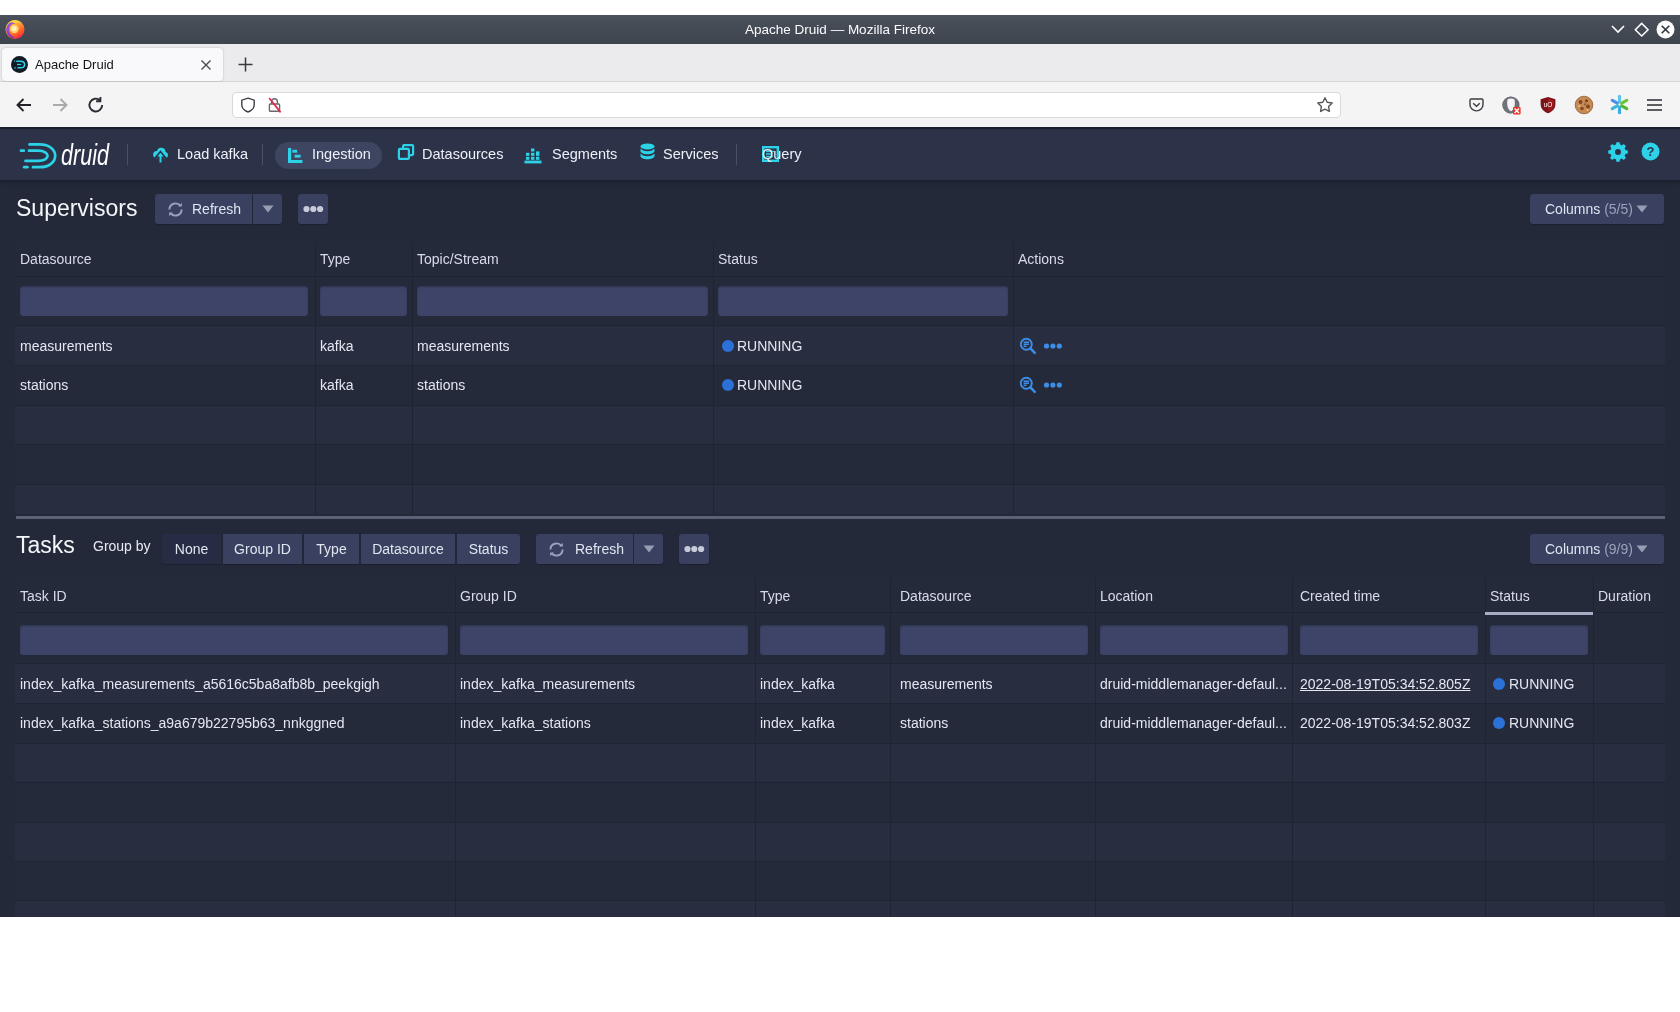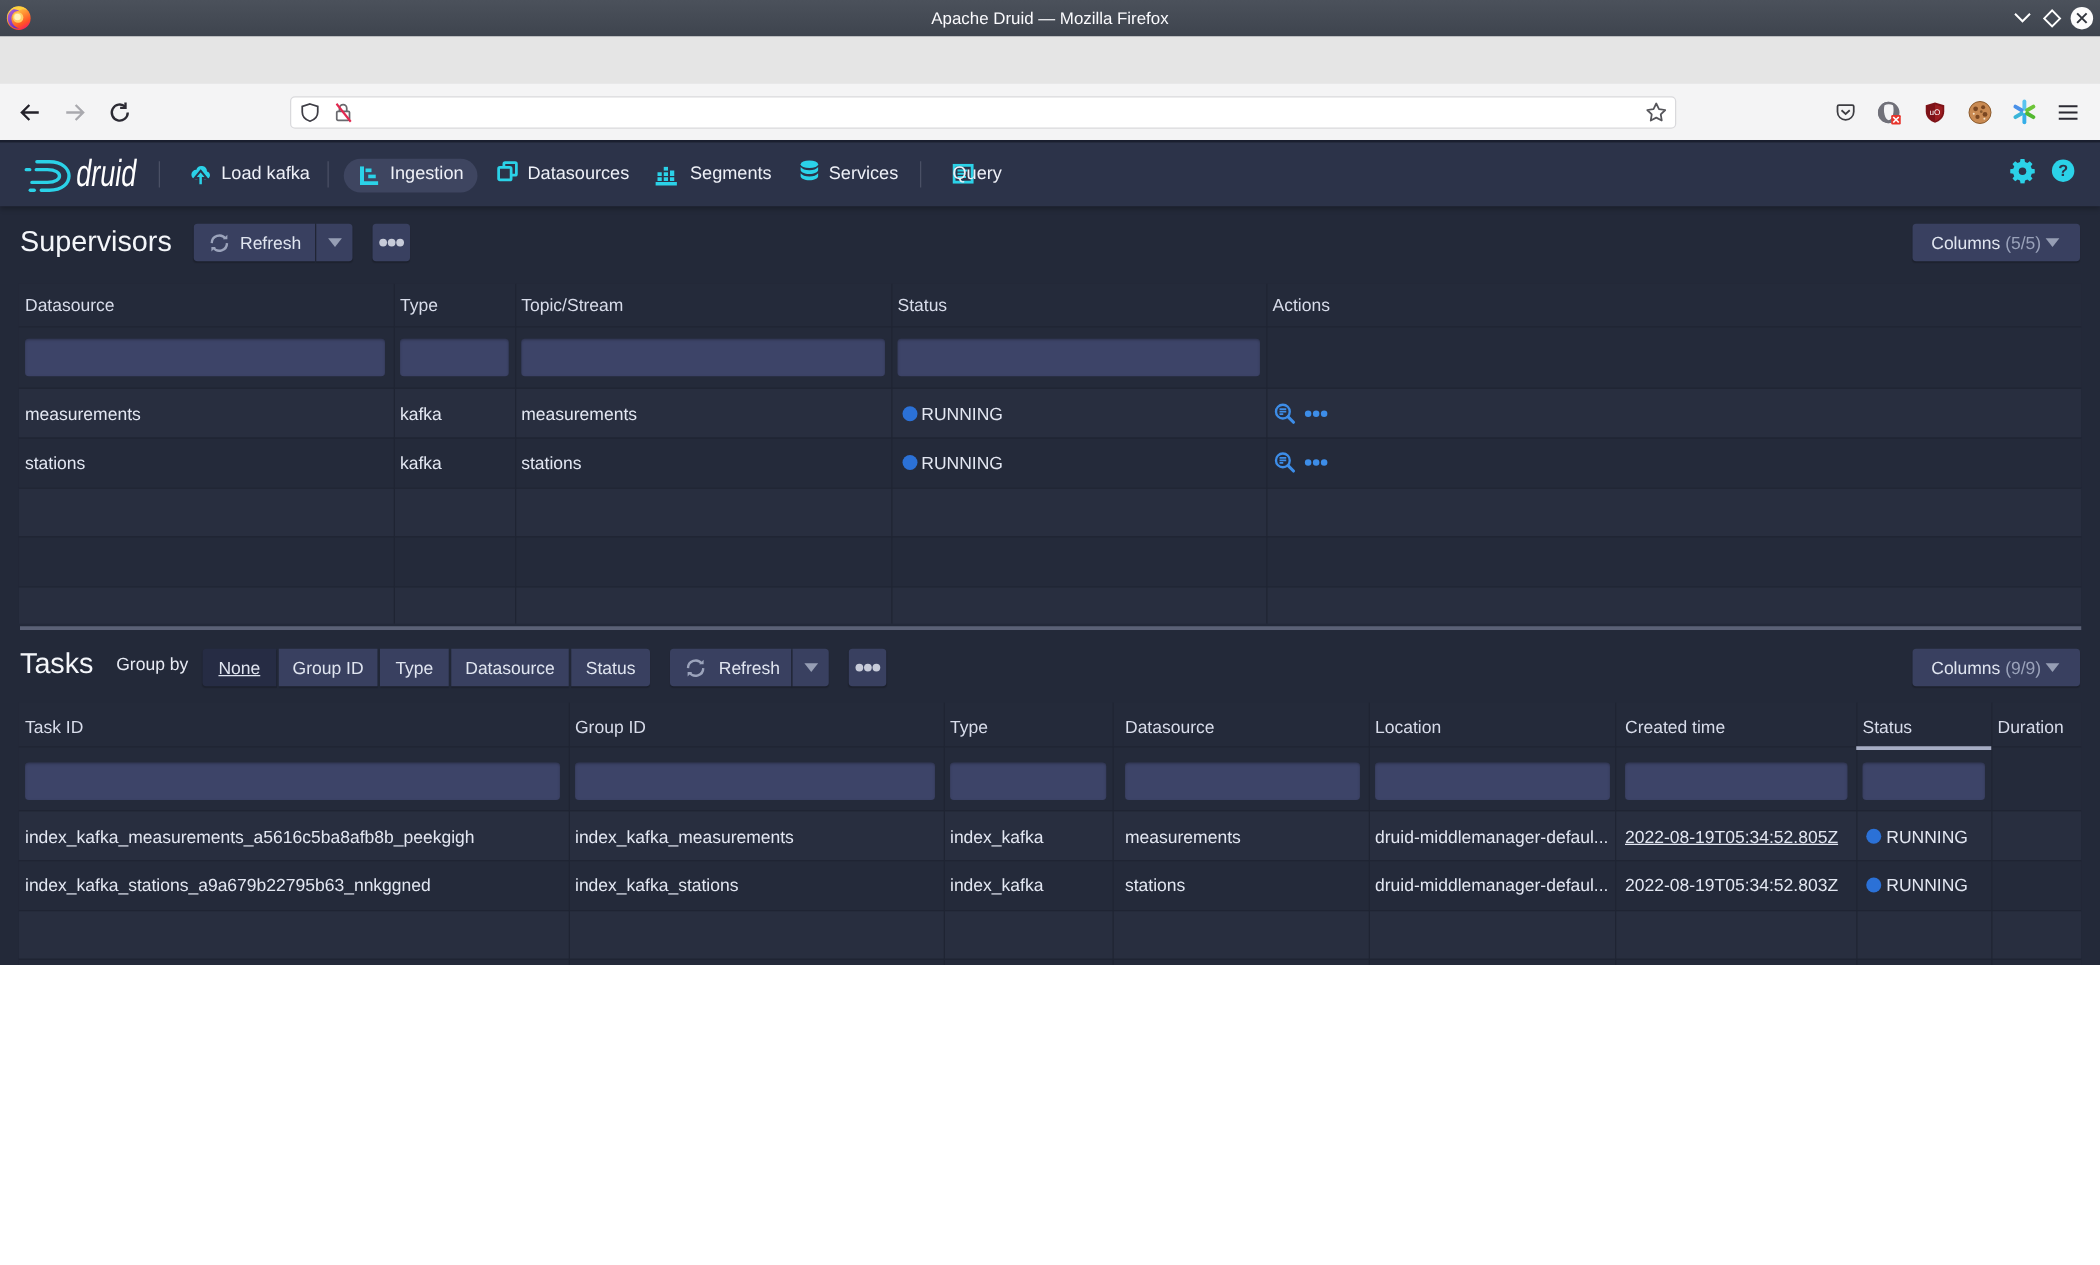--- a/index.html
+++ b/index.html
@@ -1,17 +1,17 @@
 <!DOCTYPE html>
 <html><head>
 <meta charset="utf-8">
 <style>
 html,body{margin:0;padding:0;}
 body{font-family:"Liberation Sans",sans-serif;-webkit-font-smoothing:antialiased;}
-#root{position:relative;width:1680px;height:772px;overflow:hidden;background:#e5e5e5;}
+#root{position:relative;width:1680px;height:902px;overflow:hidden;background:#5eead4;margin-top:15px;}
 .abs{position:absolute;}
 
 #titlebar{position:absolute;left:0;top:0;width:1680px;height:29px;
   background:linear-gradient(#4b515b,#3e444e);}
 #titlebar .title{position:absolute;left:0;right:0;top:0;height:29px;line-height:29px;
   text-align:center;color:#fbfbfe;font-size:13.5px;}
 #tabbar{position:absolute;left:0;top:29px;width:1680px;height:38px;background:#ebebee;border-bottom:1px solid #d6d6da;box-sizing:border-box;}
 #tab{position:absolute;left:2px;top:4px;width:221px;height:33px;background:#f9f9fb;
   border-radius:4px;box-shadow:0 0 2px rgba(0,0,0,0.25);}
 #tab .t{position:absolute;left:33px;top:0;height:33px;line-height:33px;font-size:13px;color:#15141a;}
@@ -71,20 +71,39 @@
  </svg>
  <svg class="abs" style="left:1634px;top:7px" width="16" height="16" viewBox="0 0 16 16">
    <rect x="3.2" y="3.2" width="9" height="9" fill="none" stroke="#ffffff" stroke-width="1.5" transform="rotate(45 7.7 7.7)"></rect>
  </svg>
  <svg class="abs" style="left:1656px;top:5px" width="19" height="19" viewBox="0 0 19 19">
    <circle cx="9.5" cy="9.5" r="9" fill="#fcfcfc"></circle>
    <path d="M5.7 5.7 L13.3 13.3 M13.3 5.7 L5.7 13.3" stroke="#30343c" stroke-width="1.6"></path>
  </svg>
 </div>
 
+<div id="tabbar">
+ <div id="tab">
+  <svg class="abs" style="left:9px;top:8px" width="17" height="17" viewBox="0 0 17 17">
+   <circle cx="8.5" cy="8.5" r="8.5" fill="#121a24"></circle>
+   <g stroke="#2cd3e8" fill="none">
+    <path d="M5.2 5.2 H9.5 C12.6 5.2 13.6 7.2 13.6 8.5 C13.6 9.8 12.6 11.8 9.5 11.8 H6.5" stroke-width="1.5"></path>
+    <path d="M6 8.5 H10.2" stroke-width="1.3"></path>
+    <path d="M3.2 5.2 H4.2 M3.4 11.8 H4.8" stroke-width="1.3"></path>
+   </g>
+  </svg>
+  <div class="t">Apache Druid</div>
+  <svg class="abs" style="left:196px;top:9px" width="16" height="16" viewBox="0 0 16 16">
+   <path d="M3.5 3.5 L12.5 12.5 M12.5 3.5 L3.5 12.5" stroke="#4a4a50" stroke-width="1.4"></path>
+  </svg>
+ </div>
+ <svg class="abs" style="left:237px;top:12px" width="17" height="17" viewBox="0 0 17 17">
+  <path d="M8.5 1.5 V15.5 M1.5 8.5 H15.5" stroke="#39393e" stroke-width="1.5"></path>
+ </svg>
+</div>
 
 <div id="toolbar"></div>
 <svg class="abs" style="left:15px;top:81px" width="18" height="18" viewBox="0 0 18 18">
  <path d="M16 9 H2.5 M8.5 3 L2.5 9 L8.5 15" fill="none" stroke="#23222a" stroke-width="1.9"></path>
 </svg>
 <svg class="abs" style="left:51px;top:81px" width="18" height="18" viewBox="0 0 18 18">
  <path d="M2 9 H15.5 M9.5 3 L15.5 9 L9.5 15" fill="none" stroke="#a9a9ae" stroke-width="1.9"></path>
 </svg>
 <svg class="abs" style="left:87px;top:81px" width="18" height="18" viewBox="0 0 18 18">
  <path d="M15.2 9 A6.4 6.4 0 1 1 13.2 4.4" fill="none" stroke="#2b2a33" stroke-width="1.9"></path>
@@ -323,21 +342,21 @@
 </div>
 <div class="abs" style="left:16px;top:389px;width:1649px;height:3px;background:#5b6176;"></div>
 
 <div class="h3" style="left:16px;top:405px;">Tasks</div>
 <div class="navtext" style="left:93px;top:392px;height:55px;line-height:55px;font-size:14px;color:#e8ebf4;">Group by</div>
 <div class="btn seg-active" style="left:162px;top:407px;width:59px;height:30px;border-radius:3px 0 0 3px;"></div>
 <div class="btn" style="left:223px;top:407px;width:79px;height:30px;border-radius:0;"></div>
 <div class="btn" style="left:304px;top:407px;width:55px;height:30px;border-radius:0;"></div>
 <div class="btn" style="left:361px;top:407px;width:94px;height:30px;border-radius:0;"></div>
 <div class="btn" style="left:457px;top:407px;width:63px;height:30px;border-radius:0 3px 3px 0;"></div>
-<div class="navtext lbl" style="left:162px;top:407px;width:59px;height:30px;line-height:30px;text-align:center;text-decoration:underline;">None</div>
+<div class="navtext lbl" style="left:162px;top:407px;width:59px;height:30px;line-height:30px;text-align:center;">None</div>
 <div class="navtext lbl" style="left:223px;top:407px;width:79px;height:30px;line-height:30px;text-align:center;">Group ID</div>
 <div class="navtext lbl" style="left:304px;top:407px;width:55px;height:30px;line-height:30px;text-align:center;">Type</div>
 <div class="navtext lbl" style="left:361px;top:407px;width:94px;height:30px;line-height:30px;text-align:center;">Datasource</div>
 <div class="navtext lbl" style="left:457px;top:407px;width:63px;height:30px;line-height:30px;text-align:center;">Status</div>
 <div class="btn" style="left:536px;top:407px;width:97px;height:30px;border-radius:3px 0 0 3px;"></div>
 <div class="btn" style="left:634px;top:407px;width:29px;height:30px;border-radius:0 3px 3px 0;"></div>
 <svg class="abs" style="left:548px;top:414px" width="17" height="17" viewBox="0 0 17 17">
  <g fill="none" stroke="#9ba3bb" stroke-width="1.9">
   <path d="M14.6 8.5 A6.1 6.1 0 0 1 3.6 12.1"></path>
   <path d="M2.4 8.5 A6.1 6.1 0 0 1 13.4 4.9"></path>

